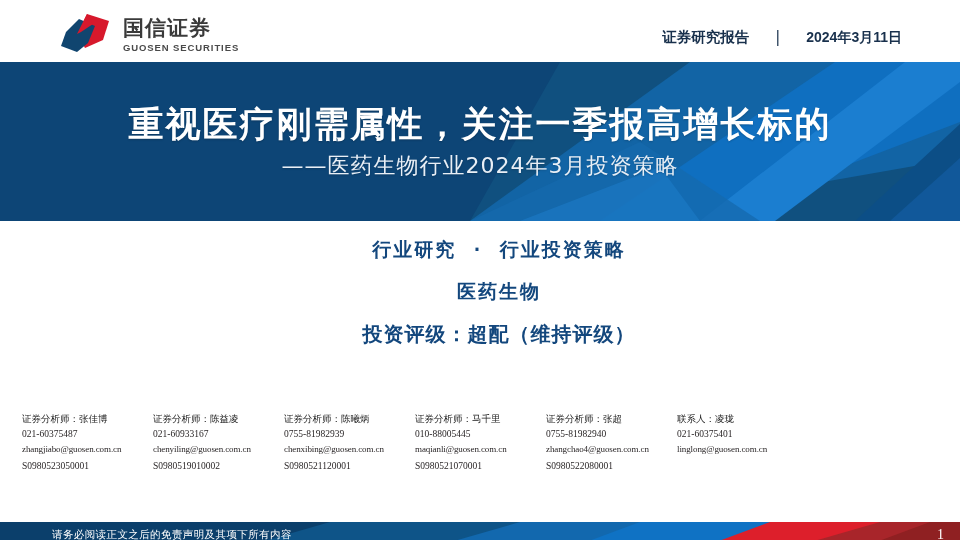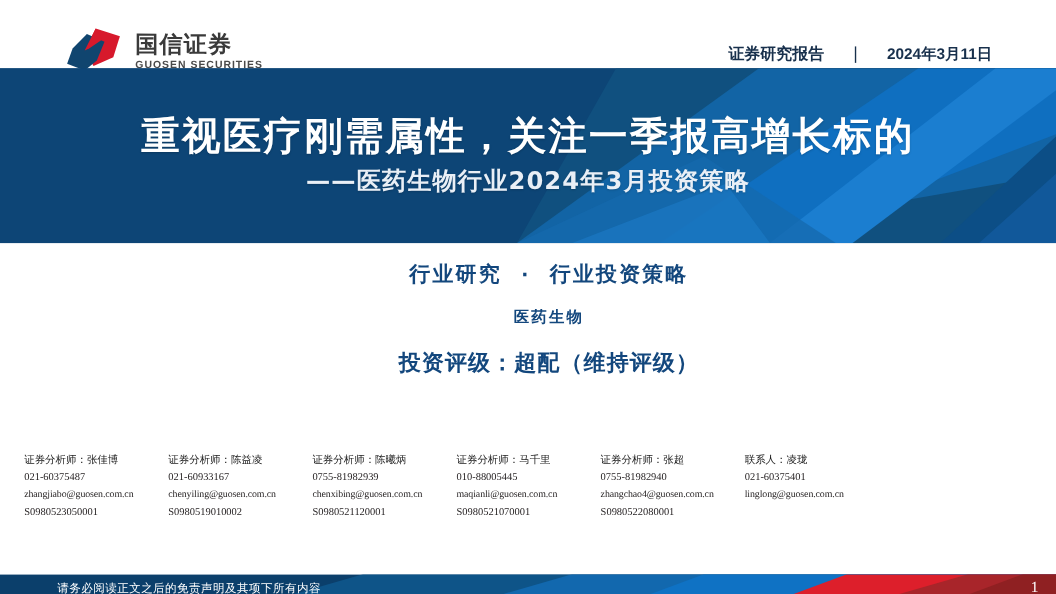--- a/index.html
+++ b/index.html
@@ -19,21 +19,21 @@
     position: relative;
     width: 960px;
     height: 540px;
     background: #ffffff;
     overflow: hidden;
   }
 
   
   .header {
     position: absolute;
-    left: 0; top: 12px;
+    left: 0; top: 0;
     width: 960px;
     height: 62px;
     background: #ffffff;
   }
   .logo-block {
     position: absolute;
     left: 57px;
     top: 12px;
     display: flex;
     align-items: center;
@@ -125,21 +125,21 @@
     font-weight: bold;
     color: #ffffff;
     letter-spacing: 2px;
     line-height: 1.1;
     text-shadow: 0 1px 2px rgba(0,0,0,0.20);
     white-space: nowrap;
   }
   .banner-subtitle {
     font-family: "DejaVu Sans", sans-serif;
     font-size: 22px;
-    font-weight: bold;
+    font-weight: normal;
     color: #e9eff6;
     letter-spacing: 1px;
     line-height: 1.1;
     white-space: nowrap;
     text-shadow: 0 1px 2px rgba(0,0,0,0.18);
   }
 
   
   .meta-block {
     position: absolute;
@@ -158,21 +158,21 @@
   .meta-industry-row {
     font-size: 19px;
     letter-spacing: 2px;
     margin-bottom: 23px;
   }
   .meta-dot {
     padding: 0 9px;
     font-size: 17px;
   }
   .meta-sector {
-    font-size: 14px;
+    font-size: 19px;
     letter-spacing: 2px;
     margin-bottom: 23px;
   }
   .meta-rating {
     font-size: 20px;
     letter-spacing: 1px;
   }
 
   
   .contacts {

